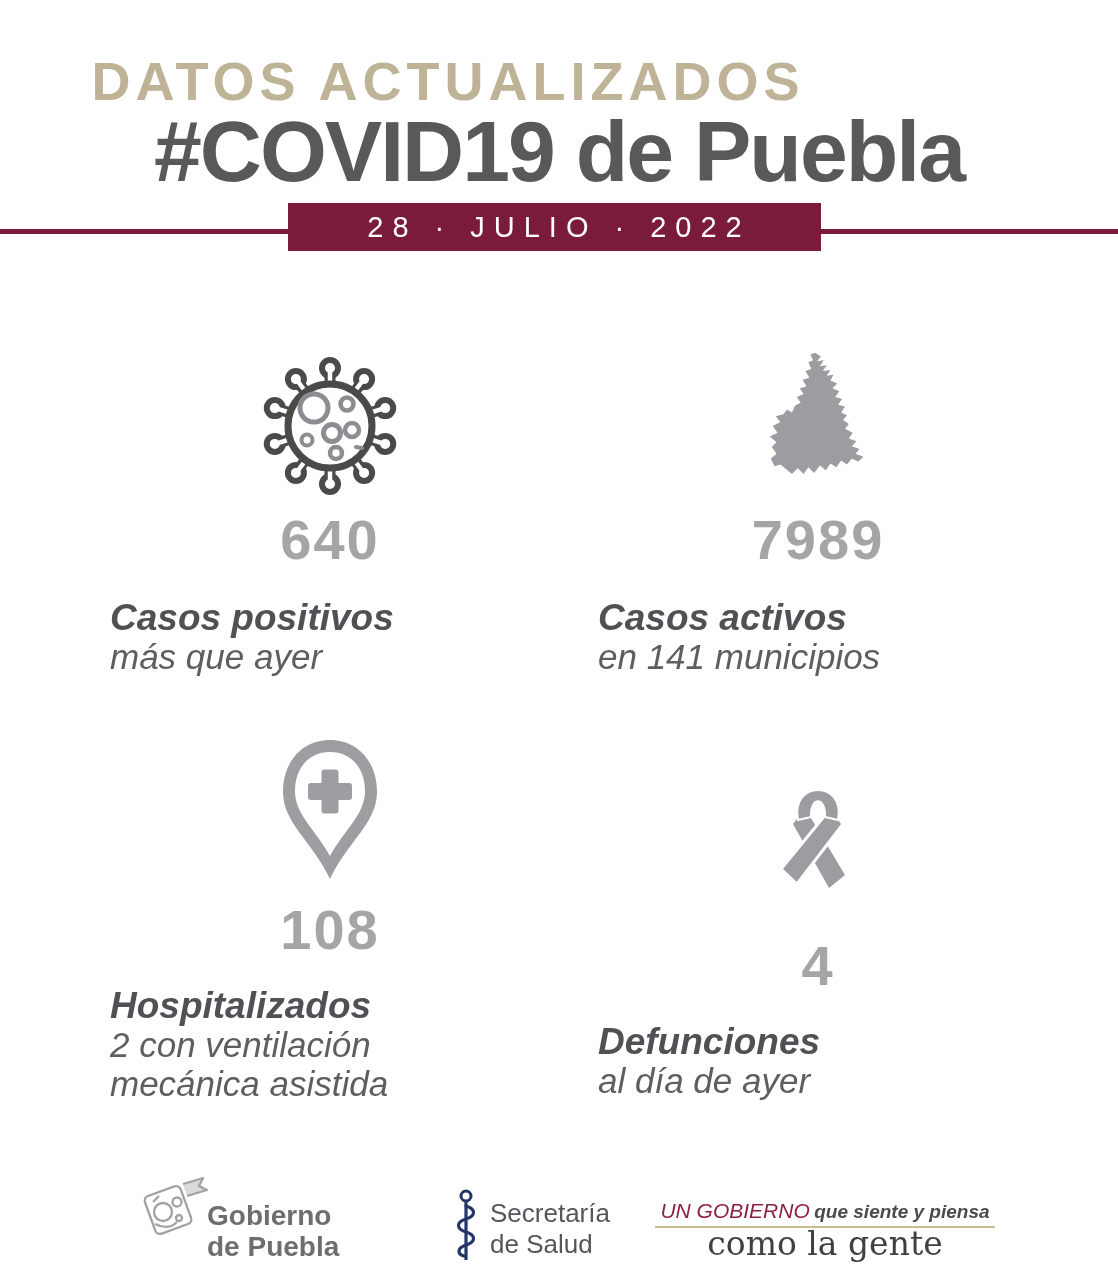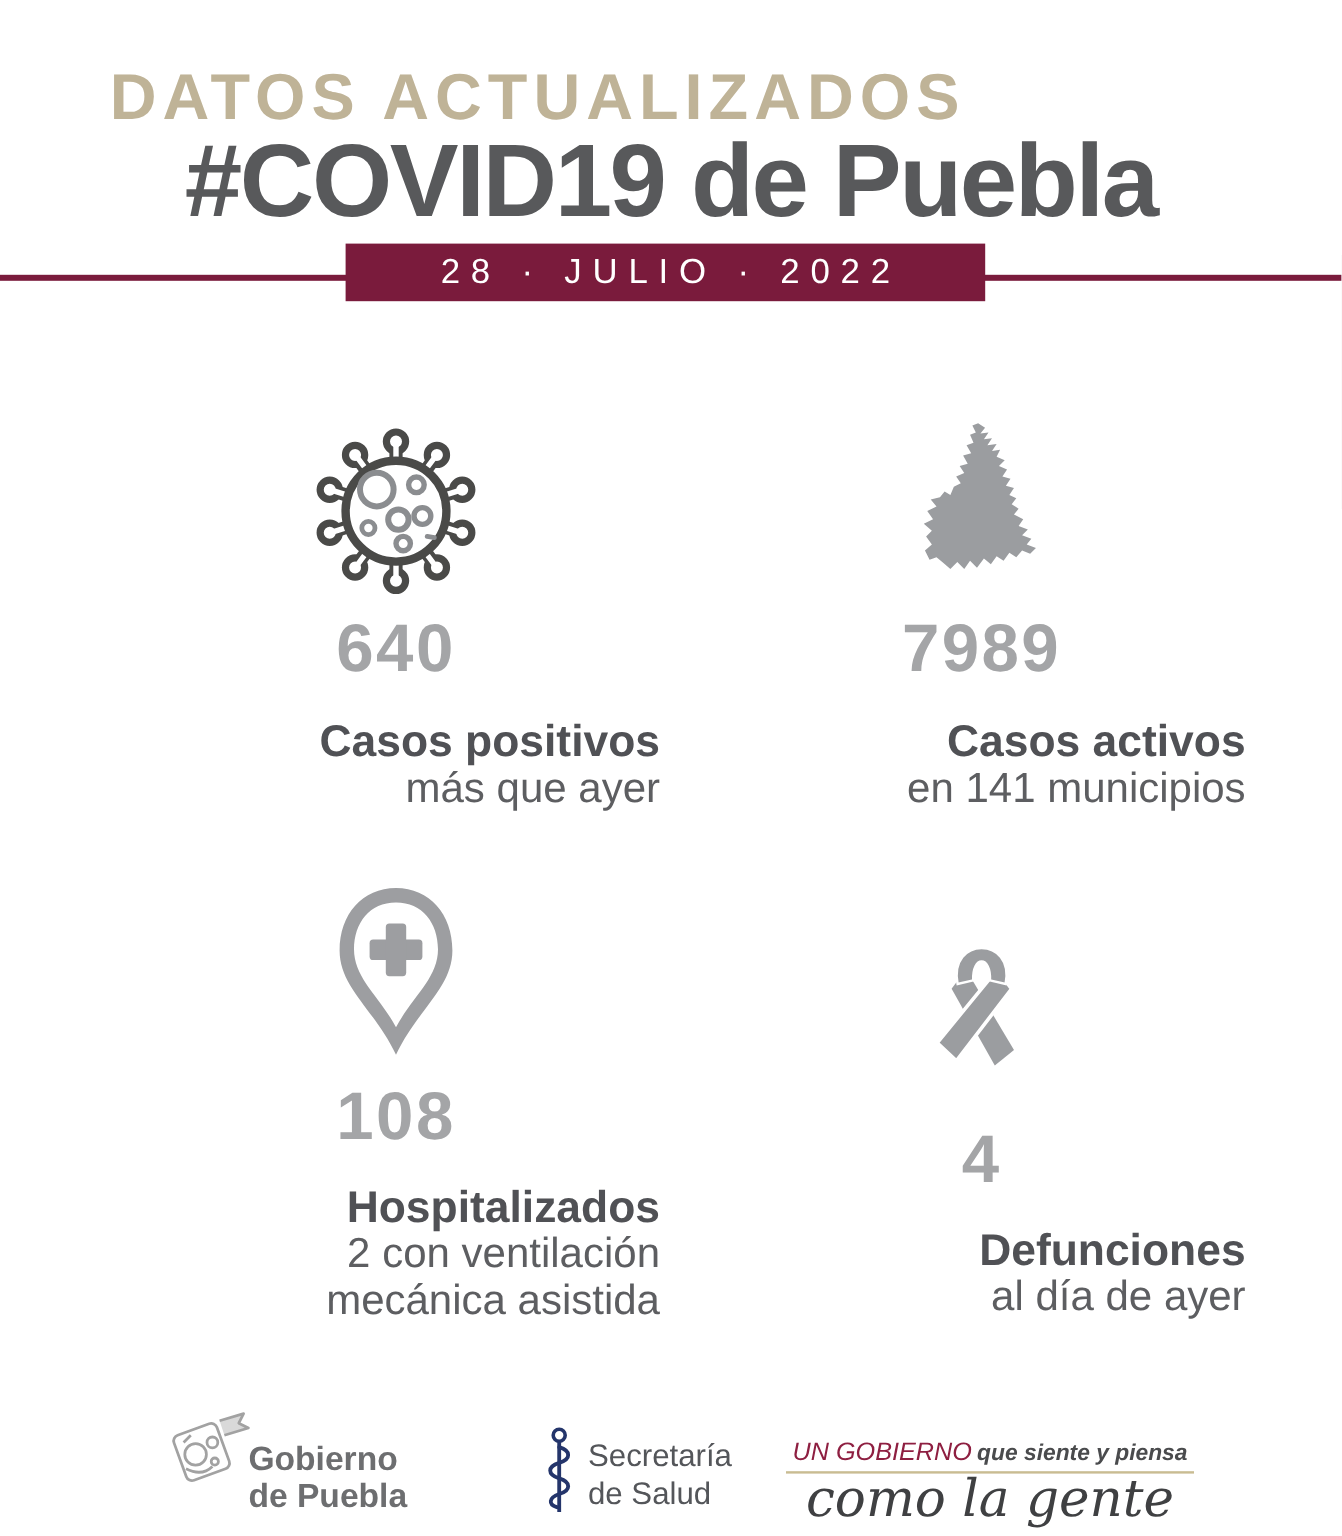--- a/index.html
+++ b/index.html
@@ -16,35 +16,35 @@
   .title{position:absolute;top:108px;left:0;width:1118px;text-align:center;
          font-size:86px;font-weight:bold;letter-spacing:-2px;color:var(--dark-gray);line-height:1}
   .rule{position:absolute;top:229px;left:0;width:1118px;height:5px;background:var(--maroon)}
   .banner{position:absolute;top:203px;left:288px;width:533px;height:48px;background:var(--maroon);
           color:#fff;display:flex;align-items:center;justify-content:center;
           font-size:29px;font-weight:normal;letter-spacing:9px;padding-left:9px}
 
   .icon{position:absolute;width:400px;display:flex;justify-content:center}
   .stat-value{position:absolute;width:400px;text-align:center;font-size:56px;font-weight:bold;
               color:var(--number-gray);line-height:1;letter-spacing:2px}
-  .cap{position:absolute;width:440px;text-align:right;line-height:39px;color:#56575a}
+  .cap{position:absolute;width:440px;text-align:left;font-style:italic;line-height:39px;color:#56575a}
   .cap .b{font-weight:bold;font-size:37px;color:#505155}
   .cap .r{font-size:35px;color:#5d5e61}
 
   .gob-emblem{position:absolute;left:133px;top:1172px}
   .gob-text{position:absolute;left:207px;top:1200px;font-size:28px;font-weight:bold;
             color:#6d6e70;line-height:31px}
   .salud-icon{position:absolute;left:452px;top:1188px}
   .salud-text{position:absolute;left:490px;top:1198px;font-size:26px;color:#54565a;line-height:31px}
 
   .tagline{position:absolute;left:655px;top:1199px;width:340px;text-align:center}
   .tag-lead{color:var(--tagline-maroon);font-weight:normal;font-style:italic;font-size:21px}
   .tag-rest{color:#4a4b4d;font-weight:bold;font-style:italic;font-size:19px}
   .tag-rule{height:2px;background:#c9bc92;margin-top:3px}
-  .tag-script{font-family:"DejaVu Serif",serif;font-style:italic;font-size:43px;
+  .tag-script{font-family:"DejaVu Serif",serif;font-size:33px;
               color:#3f4042;margin-top:-4px;line-height:1.2}
 </style>
 </head>
 <body>
 
 <div class="page">
 
   <div class="kicker">DATOS ACTUALIZADOS</div>
   <div class="title">#COVID19 de Puebla</div>
   <div class="rule"></div>

